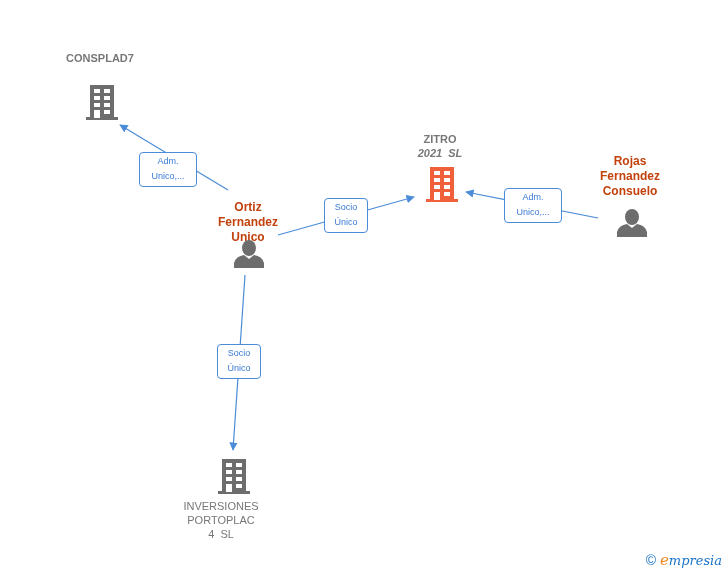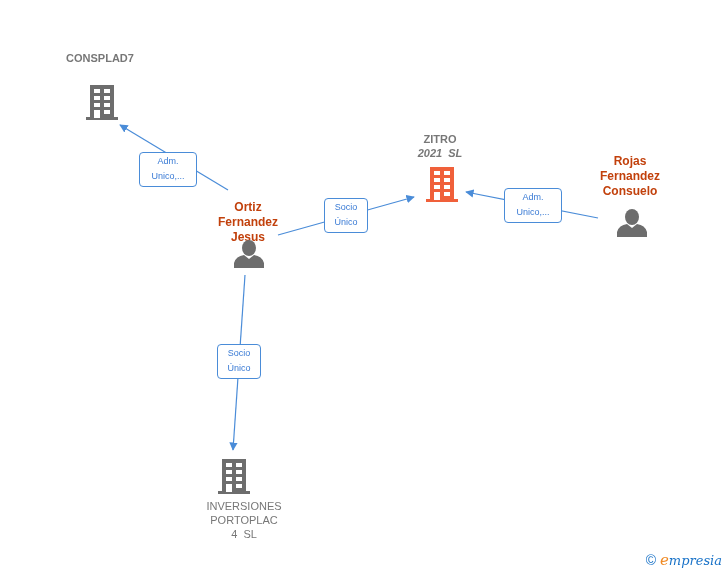--- a/index.html
+++ b/index.html
@@ -46,21 +46,21 @@
         <rect x="18" y="18" width="6" height="4"></rect>
         <rect x="8" y="25" width="6" height="8"></rect>
         <rect x="18" y="25" width="6" height="4"></rect>
       </g>
     </svg>
 </div>
 
 <div class="node-label person-label" style="left:198px; top:191px; width:100px;margin-top:9px;">
   <div>Ortiz</div>
   <div>Fernandez</div>
-  <div>Jesus</div>
+  <div>Unico</div>
 </div>
 <div class="icon" style="left:234px; top:240px;">
   <svg width="30" height="28" viewBox="0 0 30 28">
       <ellipse cx="15" cy="8" rx="7" ry="8" fill="#6d6d6d"></ellipse>
       <path d="M0,28 L0,23 Q2,16 10,15 L15,19 L20,15 Q28,16 30,23 L30,28 Z" fill="#6d6d6d"></path>
     </svg>
 </div>
 
 <div class="node-label company-label" style="left:390px; top:132px; width:100px;">
   <div>ZITRO</div>
@@ -104,21 +104,21 @@
         <rect x="18" y="4" width="6" height="4"></rect>
         <rect x="8" y="11" width="6" height="4"></rect>
         <rect x="18" y="11" width="6" height="4"></rect>
         <rect x="8" y="18" width="6" height="4"></rect>
         <rect x="18" y="18" width="6" height="4"></rect>
         <rect x="8" y="25" width="6" height="8"></rect>
         <rect x="18" y="25" width="6" height="4"></rect>
       </g>
     </svg>
 </div>
-<div class="node-label company-label" style="left:194px; top:499px; width:100px; font-weight:normal;">
+<div class="node-label company-label" style="left:171px; top:499px; width:100px; font-weight:normal;">
   <div>INVERSIONES</div>
   <div>PORTOPLAC</div>
   <div style="white-space:pre;">4  SL</div>
 </div>
 
 <div class="edge-label" style="left:139px; top:152px; width:58px; height:35px;">
   <div>Adm.</div>
   <div>Unico,...</div>
 </div>
 <div class="edge-label" style="left:324px; top:198px; width:44px; height:35px;">

